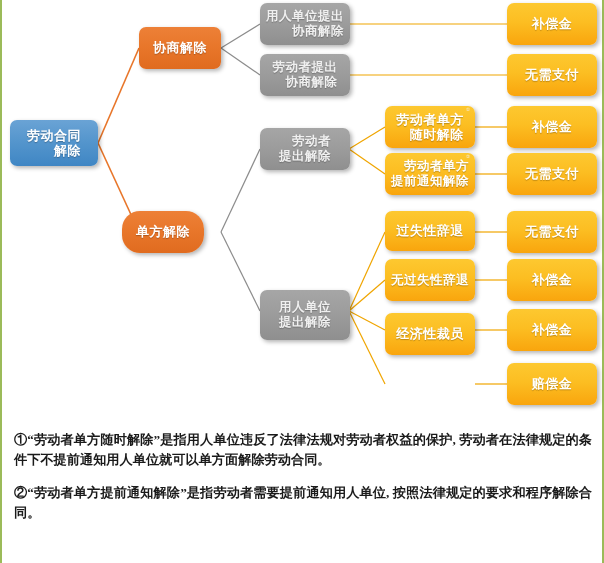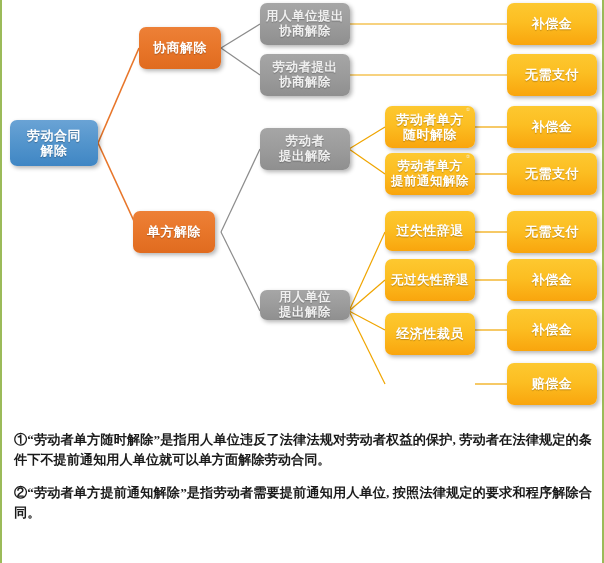--- a/index.html
+++ b/index.html
@@ -30,21 +30,21 @@
     text-align:center;
     color:#ffffff;
     font-weight:bold;
     border-radius:7px;
     line-height:1.18;
     z-index:5;
     letter-spacing:0.5px;
     box-shadow:2px 2px 4px rgba(0,0,0,0.30);
     text-shadow:0 1px 1px rgba(0,0,0,0.25);
   }
-  .node .txt{display:block;padding:0 4px;}
+  .node .txt{display:block;padding:0 4px;text-align:right;}
   .n-blue{
     background:linear-gradient(to bottom,#6aa3d5 0%,#5596cd 45%,#3f86c4 100%);
     font-size:13px;
   }
   .n-orange{
     background:linear-gradient(to bottom,#ed8037 0%,#e8762a 48%,#e06b1f 100%);
     font-size:13px;
   }
   .n-gray{
     background:linear-gradient(to bottom,#a6a6a6 0%,#9c9c9c 48%,#8f8f8f 100%);
@@ -113,34 +113,34 @@
       <path d="M473,384 L505,384" stroke="#f0a500" stroke-width="1.2" fill="none"></path>
     </svg>
 
     <div class="node n-blue" style="left:8px;top:120px;width:88px;height:46px;">
       <span class="txt"><span>劳动合同</span><br><span>解除</span></span>
     </div>
 
     <div class="node n-orange" style="left:137px;top:27px;width:82px;height:42px;">
       <span class="txt">协商解除</span>
     </div>
-    <div class="node n-orange" style="left:131px;top:211px;width:82px;height:42px;">
+    <div class="node n-orange" style="left:120px;top:211px;width:82px;height:42px;border-radius:18px;">
       <span class="txt">单方解除</span>
     </div>
 
     <div class="node n-gray" style="left:258px;top:3px;width:90px;height:42px;">
       <span class="txt"><span>用人单位提出</span><br><span>协商解除</span></span>
     </div>
     <div class="node n-gray" style="left:258px;top:54px;width:90px;height:42px;">
       <span class="txt"><span>劳动者提出</span><br><span>协商解除</span></span>
     </div>
     <div class="node n-gray" style="left:258px;top:128px;width:90px;height:42px;">
       <span class="txt"><span>劳动者</span><br><span>提出解除</span></span>
     </div>
-    <div class="node n-gray" style="left:258px;top:290px;width:90px;height:30px;">
+    <div class="node n-gray" style="left:258px;top:290px;width:90px;height:50px;">
       <span class="txt"><span>用人单位</span><br><span>提出解除</span></span>
     </div>
 
     <div class="node n-yellow" style="left:383px;top:106px;width:90px;height:42px;">
       <span class="sup">①</span>
       <span class="txt"><span>劳动者单方</span><br><span>随时解除</span></span>
     </div>
     <div class="node n-yellow small" style="left:383px;top:153px;width:90px;height:42px;">
       <span class="sup">②</span>
       <span class="txt"><span>劳动者单方</span><br><span>提前通知解除</span></span>

